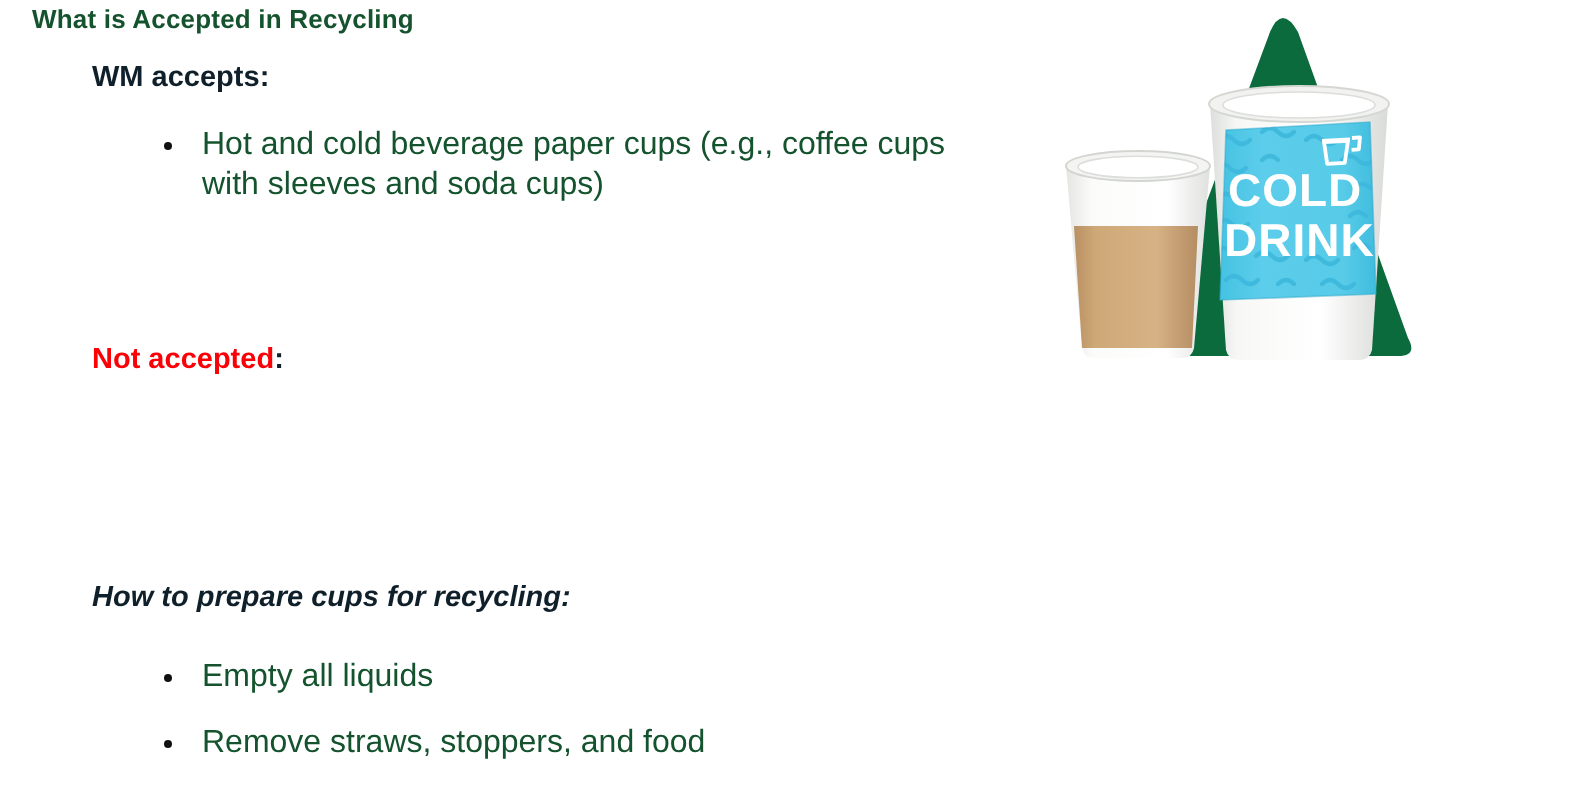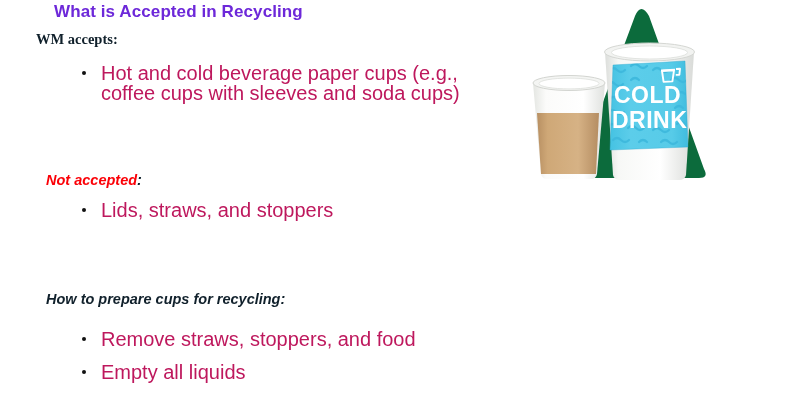--- a/index.html
+++ b/index.html
@@ -29,62 +29,60 @@
     left: 0;
     top: 0;
     width: 520px;
     padding: 0;
   }
 
   .page-title {
     position: absolute;
     left: 16px;
     top: 2px;
-    font-size: 17px;
+    font-size: 13px;
     font-weight: bold;
-    color: #6d28d9;
+    color: #14532d;
     letter-spacing: 0.1px;
     white-space: nowrap;
-    margin-left: 38px;
   }
 
   .sub-head {
     position: absolute;
     font-size: 14.5px;
     font-weight: bold;
     color: #10202b;
     white-space: nowrap;
   }
   .sub-head .colon { color: #10202b; font-weight: bold; }
 
-  .sub-head-accepts { left: 36px; top: 31px; font-family: Liberation Serif, serif; }
+  .sub-head-accepts { left: 46px; top: 31px; }
 
   .sub-head-not {
     left: 46px;
     top: 172px;
     color: #fb0007;
-    font-style: italic;
   }
   .sub-head-not .colon { color: #10202b; }
 
   .sub-head-prepare { left: 46px; top: 291px; font-style: italic; }
 
   
   ul.bullets {
     position: absolute;
     margin: 0;
     padding: 0;
     list-style: none;
   }
   ul.bullets > li {
     position: relative;
     padding-left: 20px;
-    font-size: 20px;
+    font-size: 16px;
     line-height: 20px;
-    color: #be185d;
+    color: #14532d;
     margin-bottom: 10px;
   }
   ul.bullets > li:last-child { margin-bottom: 0; }
   ul.bullets > li .dot {
     position: absolute;
     left: 1px;
     top: 8px;
     width: 4px;
     height: 4px;
     border-radius: 50%;
@@ -129,38 +127,34 @@
         <span class="dot"></span>
         <span class="txt">Hot and cold beverage paper cups (e.g., coffee cups with sleeves and soda cups)</span>
       </li>
     </ul>
 
     <div class="sub-head sub-head-not">
       <span>Not accepted</span><span class="colon">:</span>
     </div>
 
     <ul class="bullets" id="list-not">
-      <li>
-        <span class="dot"></span>
-        <span class="txt">Lids, straws, and stoppers</span>
-      </li>
     </ul>
 
     <div class="sub-head sub-head-prepare">
       <span>How to prepare cups for recycling</span><span class="colon">:</span>
     </div>
 
     <ul class="bullets" id="list-prepare">
       <li>
         <span class="dot"></span>
-        <span class="txt">Remove straws, stoppers, and food</span>
+        <span class="txt">Empty all liquids</span>
       </li>
       <li>
         <span class="dot"></span>
-        <span class="txt">Empty all liquids</span>
+        <span class="txt">Remove straws, stoppers, and food</span>
       </li>
     </ul>
 
   </div>
 
   <div class="artwork">
     <svg width="230" height="200" viewBox="0 0 230 200" xmlns="http://www.w3.org/2000/svg">
       <defs>
         <clipPath id="clipColdLabel">
           <path d="M118 65 L190 61 L193 147 L115 150 Z"></path>

